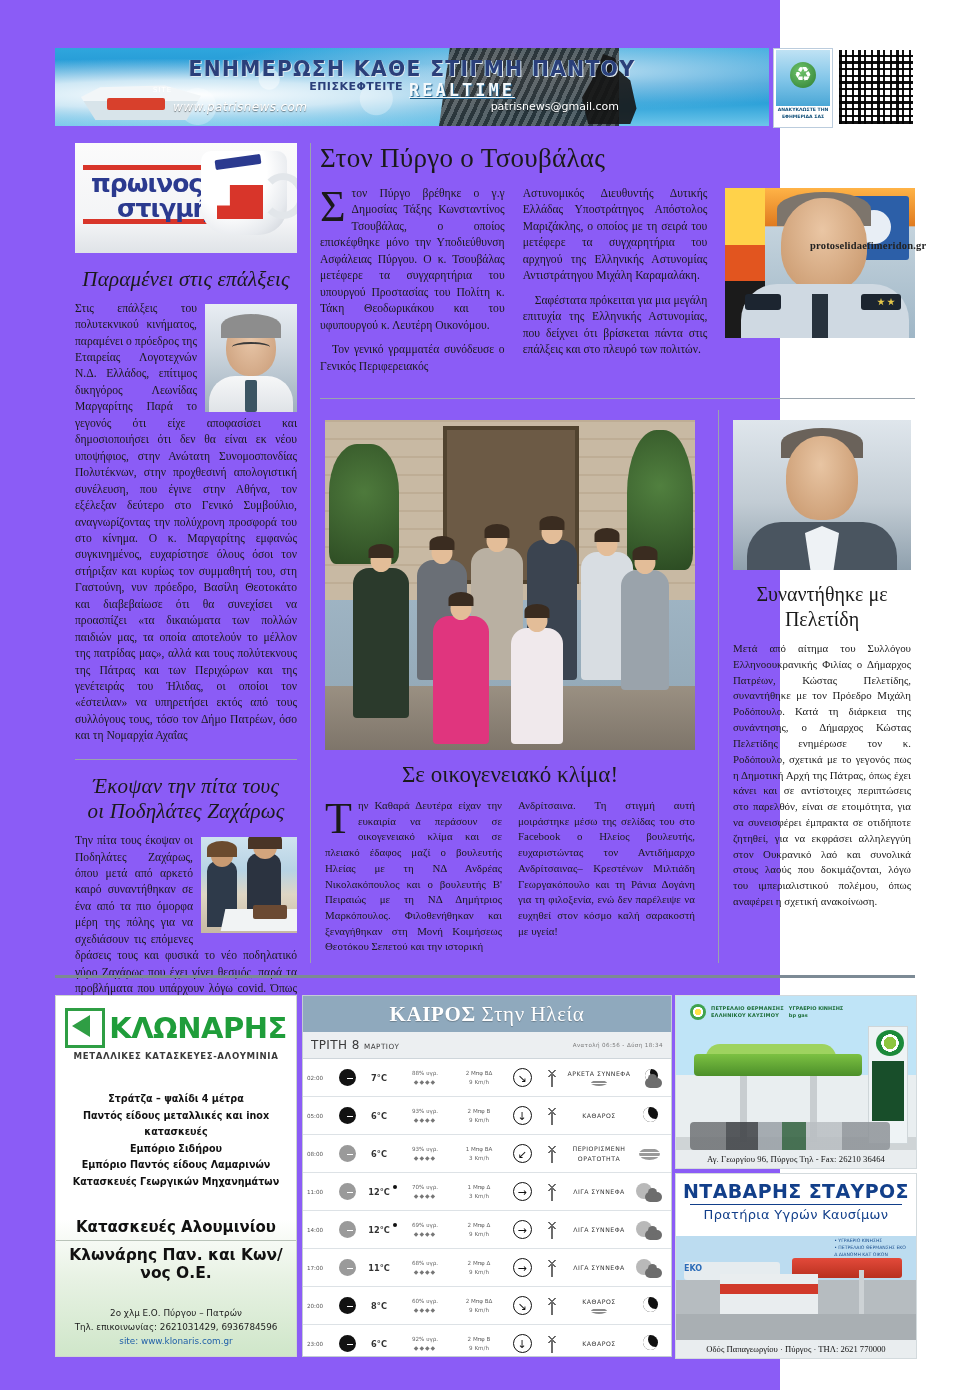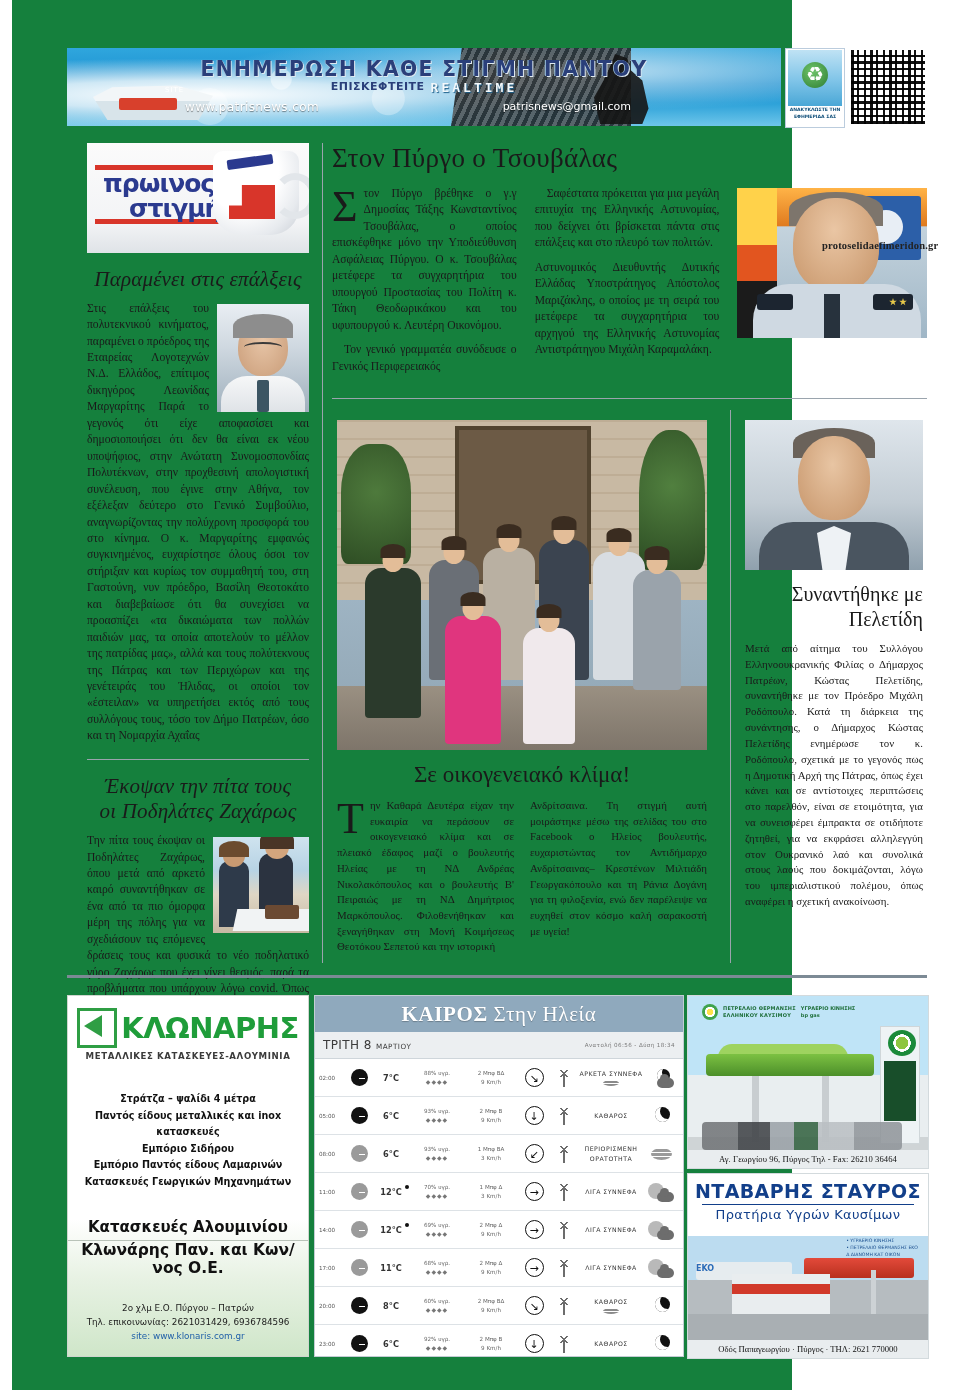--- a/index.html
+++ b/index.html
@@ -7,22 +7,21 @@
   body{
     width:960px;height:1390px;
     background:#ffffff;
     font-family:"Liberation Serif", serif;
     color:#1a1a1a;
     overflow:hidden;
     position:relative;
   }
   .page{
     position:relative;width:780px;height:1390px;
-    background:#15803d;
-    margin-left:12px;
+    background:#8b5cf6;
   }
 
   
   .banner-wrap{position:absolute;left:55px;top:48px;width:860px;height:78px;display:flex;gap:4px;}
   .banner-main{
     position:relative;flex:1;height:78px;overflow:hidden;
     background:
       radial-gradient(ellipse at 18% 60%, #ffffff 0%, #cfe8f5 22%, rgba(207,232,245,0) 55%),
       radial-gradient(ellipse at 72% 30%, #bfe0f2 0%, rgba(191,224,242,0) 50%),
       linear-gradient(180deg,#2fa6dd 0%,#1b8fd0 45%,#2aa0d8 70%,#6ec6ea 100%);
@@ -66,27 +65,27 @@
     transform:scaleX(.92);
   }
   .banner-realtime{
     position:absolute;left:50%;transform:translateX(-50%);top:32px;
     display:flex;align-items:flex-start;gap:6px;
   }
   .banner-realtime .pre{
     font-family:"DejaVu Sans", sans-serif;font-size:11px;font-weight:bold;color:#2a3f7a;letter-spacing:.5px;
   }
   .banner-realtime .rt{
-    font-family:"DejaVu Sans Mono", monospace;font-size:13px;font-weight:bold;
-    letter-spacing:3px;color:#f3f8fb;text-shadow:1px 1px 1px #1d5f8a;
+    font-family:"DejaVu Sans Mono", monospace;font-size:17px;font-weight:bold;
+    letter-spacing:3px;color:#f3f8fb;text-shadow:1px 1px 1px #1d5f8a;text-decoration:underline;
   }
   .banner-site{
     position:absolute;left:118px;top:52px;
     font-family:"DejaVu Sans", sans-serif;font-size:12px;color:#ffffff;
-    text-shadow:0 1px 1px rgba(0,0,0,.45);letter-spacing:.4px;
+    text-shadow:0 1px 1px rgba(0,0,0,.45);letter-spacing:.4px;font-style:italic;
   }
   .banner-site-tag{
     position:absolute;left:98px;top:38px;font-family:"DejaVu Sans", sans-serif;
     font-size:7px;color:#ffffff;letter-spacing:1px;
   }
   .banner-mail{
     position:absolute;right:150px;top:52px;
     font-family:"DejaVu Sans", sans-serif;font-size:11px;color:#ffffff;
     text-shadow:0 1px 1px rgba(0,0,0,.5);
   }
@@ -247,41 +246,41 @@
 
   
   .col-right{position:absolute;left:733px;top:420px;width:178px;}
   .right-photo{width:178px;height:150px;position:relative;overflow:hidden;
     background:linear-gradient(180deg,#dfe6ec 0%,#c2ccd4 55%,#8fa0ad 100%);}
   .right-photo .head{position:absolute;left:50%;transform:translateX(-50%);top:16px;width:72px;height:84px;border-radius:48% 48% 44% 44%;
     background:radial-gradient(ellipse at 48% 34%,#e8c5a3,#c59368);}
   .right-photo .hair{position:absolute;left:50%;transform:translateX(-50%);top:8px;width:82px;height:30px;border-radius:50% 50% 0 0;background:#6a625a;}
   .right-photo .body{position:absolute;left:50%;transform:translateX(-50%);bottom:0;width:150px;height:48px;background:#4a5560;border-radius:34px 34px 0 0;}
   .right-photo .shirt{position:absolute;left:50%;transform:translateX(-50%);bottom:0;width:34px;height:44px;background:#eef2f5;clip-path:polygon(50% 0,100% 16%,84% 100%,16% 100%,0 16%);}
-  h2.head-right{font-size:20px;font-weight:normal;text-align:right;margin:12px 0 9px;line-height:1.25;}
+  h2.head-right{font-size:20px;font-weight:normal;text-align:center;margin:12px 0 9px;line-height:1.25;}
   p.body-right{font-size:10.9px;line-height:1.45;text-align:justify;margin:0 0 6px;}
 
   
   .bottom-sep{position:absolute;left:55px;top:975px;width:860px;height:3px;background:#7c8a95;}
 
   .ad-klonaris{
     position:absolute;left:55px;top:995px;width:240px;height:360px;
     background:linear-gradient(180deg,#ffffff 0 62%,#e8f2e4 78%,#cfe6c9 100%);
     border:1px solid #cfd6cf;
     font-family:"DejaVu Sans", sans-serif;text-align:center;
   }
   .kl-logo-row{display:flex;align-items:center;justify-content:center;gap:4px;margin-top:12px;}
   .kl-mark{width:34px;height:34px;border:3px solid #2f9e44;position:relative;}
   .kl-mark:after{content:"";position:absolute;left:4px;top:4px;width:0;height:0;
     border-top:11px solid transparent;border-bottom:11px solid transparent;border-right:18px solid #2f9e44;}
   .kl-name{font-size:29px;font-weight:bold;color:#1f9d3a;letter-spacing:-.5px;line-height:1;}
   .kl-sub{font-size:8.6px;font-weight:bold;color:#3b3b3b;letter-spacing:.6px;margin-top:3px;}
   .kl-lines{margin-top:30px;font-size:9.6px;font-weight:bold;color:#111;line-height:1.72;}
   .kl-alu{margin-top:28px;font-size:15px;font-weight:bold;color:#111;}
-  .kl-oe{margin-top:4px;font-size:15.5px;font-weight:bold;color:#111;border-top:1px solid #b9c3b9;display:inline-block;}
+  .kl-oe{margin-top:4px;font-size:15.5px;font-weight:bold;color:#111;padding-top:5px;border-top:1px solid #b9c3b9;display:inline-block;}
   .kl-contact{margin-top:24px;font-size:8.8px;color:#1c1c1c;line-height:1.6;}
   .kl-site{color:#1f5fa8;text-align:center;}
 
   .weather{
     position:absolute;left:302px;top:995px;width:368px;height:360px;
     border:1px solid #c3ccd4;background:#ffffff;
     font-family:"DejaVu Sans", sans-serif;
   }
   .w-title{
     height:36px;background:#8fa9bd;display:flex;align-items:center;justify-content:center;
@@ -463,22 +462,22 @@
   <div class="rule rule-v" style="left:310px;top:143px;height:820px;"></div>
 
   <div class="main-top">
     <h1 class="head-main">Στον Πύργο ο Τσουβάλας</h1>
     <div class="main-top-cols">
       <div class="mt-col">
         <p class="body"><span class="dropcap">Σ</span><span>τον Πύργο βρέθηκε ο γ.γ Δημοσίας Τάξης Κωνσταντίνος Τσουβάλας, ο οποίος επισκέφθηκε μόνο την Υποδιεύθυνση Ασφάλειας Πύργου. Ο κ. Τσουβάλας μετέφερε τα συγχαρητήρια του υπουργού Προστασίας του Πολίτη κ. Τάκη Θεοδωρικάκου και του υφυπουργού κ. Λευτέρη Οικονόμου.</span></p>
         <p class="body" style="text-indent:12px">Τον γενικό γραμματέα συνόδευσε ο Γενικός Περιφερειακός</p>
       </div>
       <div class="mt-col">
+        <p class="body">Αστυνομικός Διευθυντής Δυτικής Ελλάδας Υποστράτηγος Απόστολος Μαριζάκλης, ο οποίος με τη σειρά του μετέφερε τα συγχαρητήρια του αρχηγού της Ελληνικής Αστυνομίας Αντιστράτηγου Μιχάλη Καραμαλάκη.</p>
         <p class="body" style="text-indent:12px">Σαφέστατα πρόκειται για μια μεγάλη επιτυχία της Ελληνικής Αστυνομίας, που δείχνει ότι βρίσκεται πάντα στις επάλξεις και στο πλευρό των πολιτών.</p>
-        <p class="body">Αστυνομικός Διευθυντής Δυτικής Ελλάδας Υποστράτηγος Απόστολος Μαριζάκλης, ο οποίος με τη σειρά του μετέφερε τα συγχαρητήρια του αρχηγού της Ελληνικής Αστυνομίας Αντιστράτηγου Μιχάλη Καραμαλάκη.</p>
       </div>
       <div class="mt-photo">
         <div class="flag"></div>
         <div class="bgboard"></div>
         <div class="hair"></div>
         <div class="head"></div>
         <div class="body"></div>
         <div class="tie"></div>
         <div class="shoulder-l"></div>
         <div class="shoulder-r"></div>

